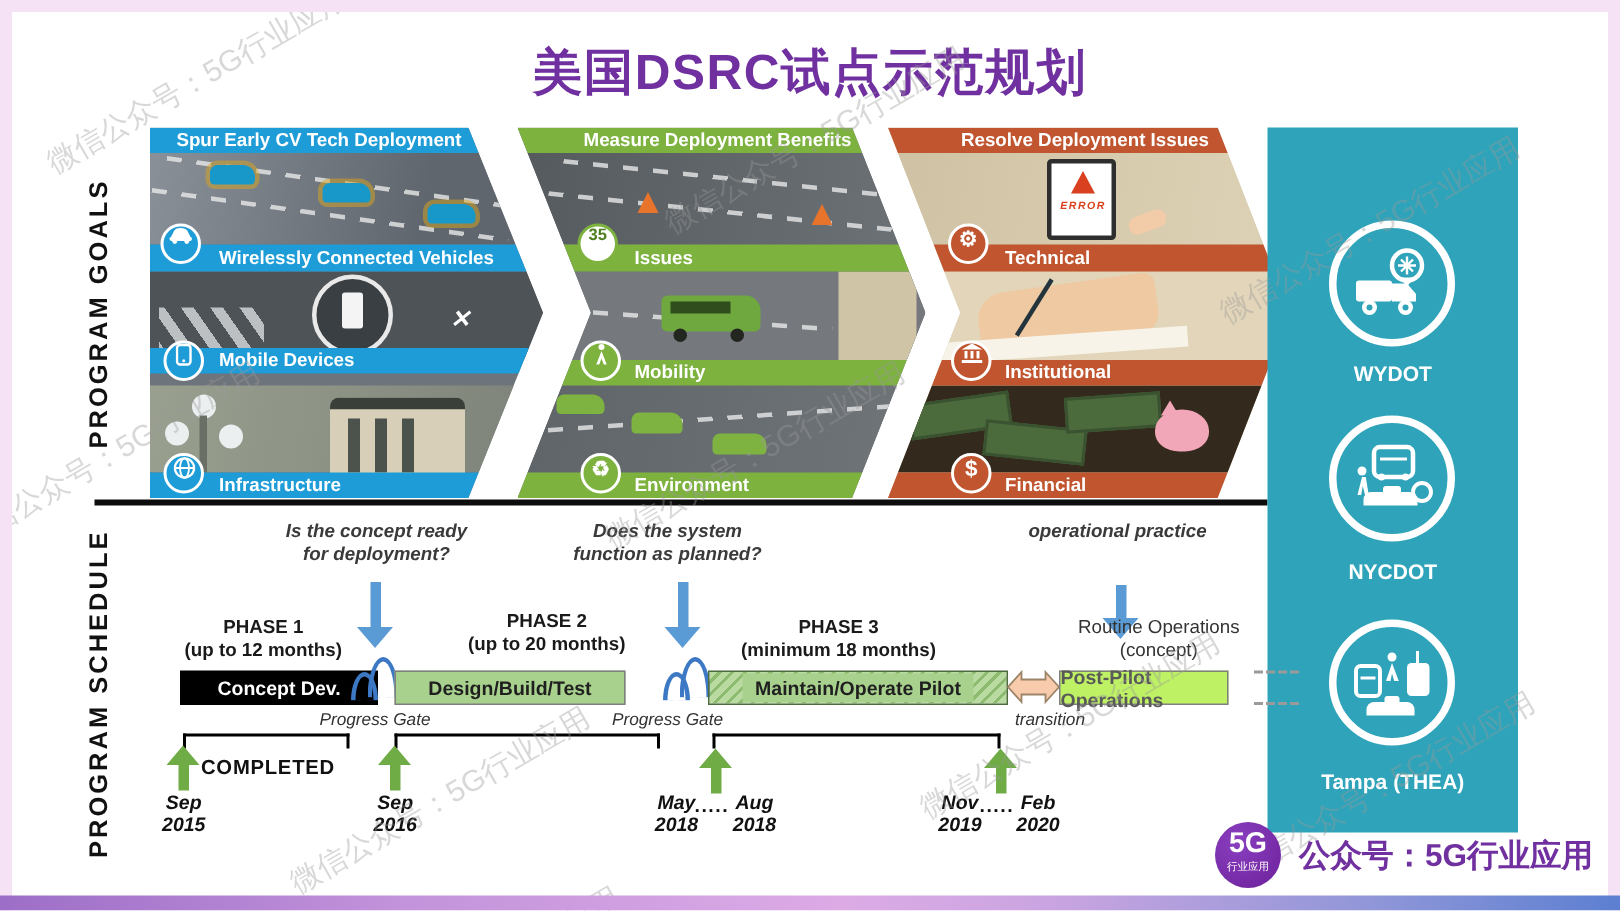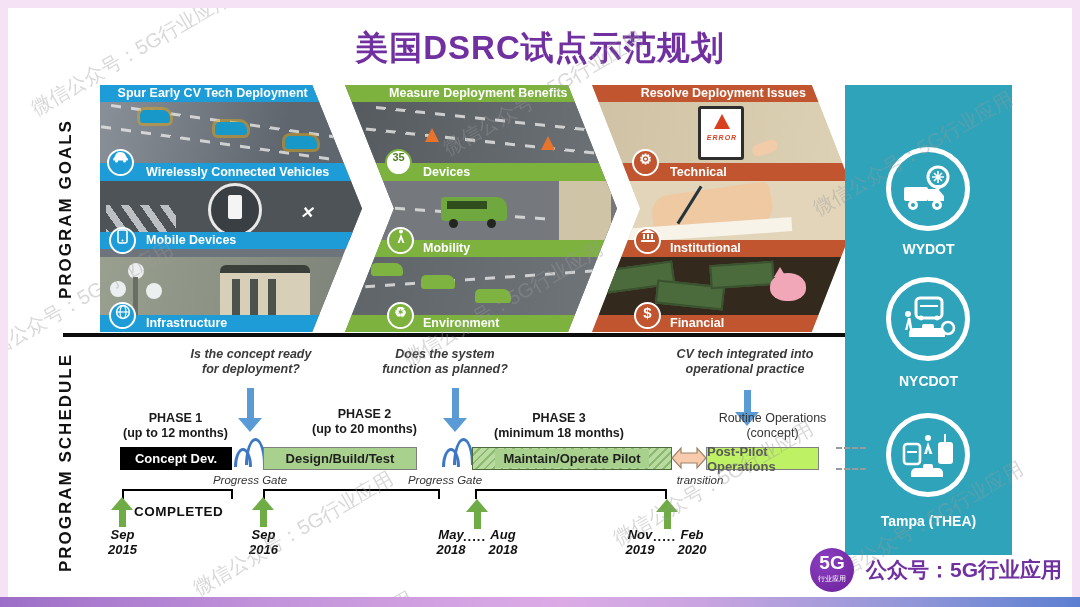--- a/index.html
+++ b/index.html
@@ -173,21 +173,21 @@
   </div>
 
   <div class="img" style="top:172px;height:58px;background:linear-gradient(100deg,#5f6468 0%,#70757a 100%);">
     <i class="dash-lane" style="left:20px;top:20px;width:240px;transform:rotate(-4deg);"></i>
     <i class="car" style="left:26px;top:6px;width:32px;height:13px;background:#7FB341;"></i>
     <i class="car" style="left:76px;top:18px;width:34px;height:14px;background:#7FB341;"></i>
     <i class="car" style="left:130px;top:32px;width:36px;height:14px;background:#7FB341;"></i>
   </div>
 
   <div class="ribbon" style="top:78px;background:#7DB23F;padding-left:78px;box-sizing:border-box;">
-    <span>Devices</span>
+    <span>Issues</span>
   </div>
   <div class="cicon" style="left:40px;top:64px;background:#fff;border-color:#7DB23F;color:#4e7f1f;font-size:11px;">
     <span>35</span>
   </div>
   <div class="ribbon" style="top:155px;height:17px;line-height:17px;background:#7DB23F;padding-left:78px;box-sizing:border-box;">
     <span>Mobility</span>
   </div>
   <div class="cicon" style="left:42px;top:142px;background:#7DB23F;">
     <svg width="12" height="16" viewBox="0 0 12 16">
         <circle cx="6" cy="2.4" r="2" fill="#fff"></circle>
@@ -298,21 +298,20 @@
 
 <div class="q" style="left:166px;top:347px;width:170px;">
   <div>Is the concept ready</div>
   <div>for deployment?</div>
 </div>
 <div class="q" style="left:360px;top:347px;width:170px;">
   <div>Does the system</div>
   <div>function as planned?</div>
 </div>
 <div class="q" style="left:650px;top:347px;width:190px;">
-  <div>CV tech integrated into</div>
   <div>operational  practice</div>
 </div>
 
 <div class="darr" style="left:238px;top:388px;">
     <i class="dstem"></i>
     <i class="dhead"></i>
   </div>
 <div class="darr" style="left:443px;top:388px;">
     <i class="dstem"></i>
     <i class="dhead"></i>
@@ -332,21 +331,21 @@
 </div>
 <div class="phl b" style="left:478px;top:411px;width:162px;">
   <div>PHASE 3</div>
   <div>(minimum 18 months)</div>
 </div>
 <div class="phl" style="left:700px;top:411px;width:145px;color:#333;">
   <div>Routine Operations</div>
   <div>(concept)</div>
 </div>
 
-<div class="pbox" style="left:120px;width:112px;background:#000;color:#fff;">Concept Dev.</div>
+<div class="pbox" style="left:120px;width:132px;background:#000;color:#fff;">Concept Dev.</div>
 <div class="gate" style="left:233px;top:438px;">
   <i class="arch" style="left:1px;top:10px;width:12px;height:16px;"></i>
   <i class="arch" style="left:12px;top:0;width:15px;height:24px;"></i>
 </div>
 <div class="pbox" style="left:263px;width:154px;background:#A9D18E;border:1px solid #7F7F7F;color:#1f1f1f;">Design/Build/Test</div>
 <div class="gate" style="left:441px;top:438px;">
   <i class="arch" style="left:1px;top:10px;width:12px;height:16px;"></i>
   <i class="arch" style="left:12px;top:0;width:15px;height:24px;"></i>
 </div>
 <div class="pbox" style="left:472px;width:200px;border:1px solid #4d6b3c;color:#1f1f1f;

